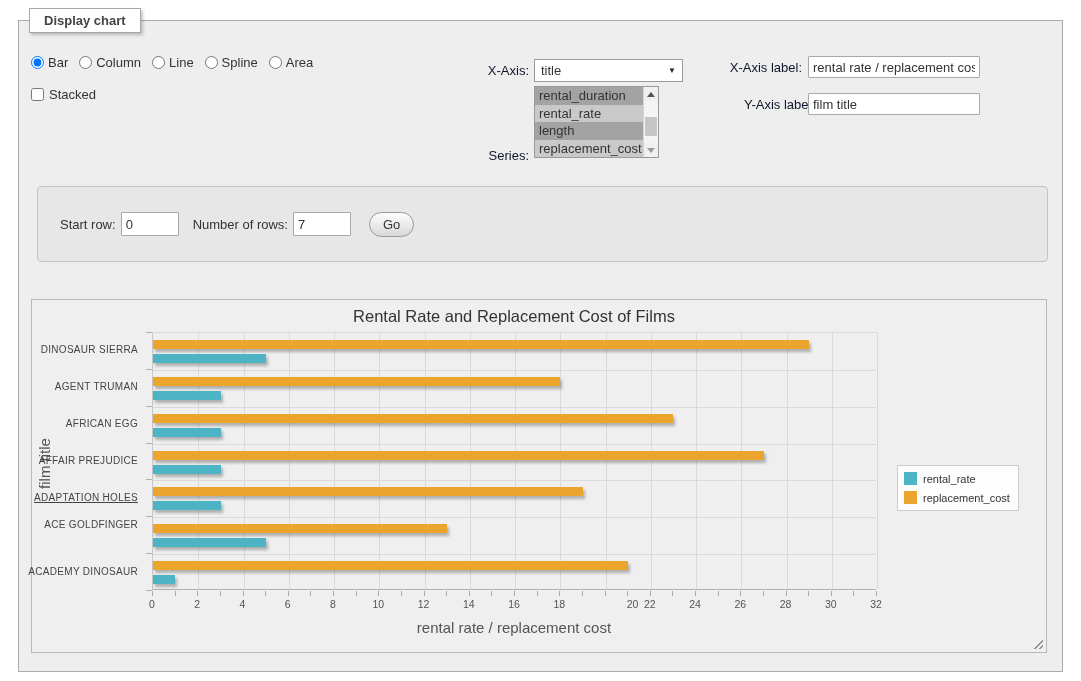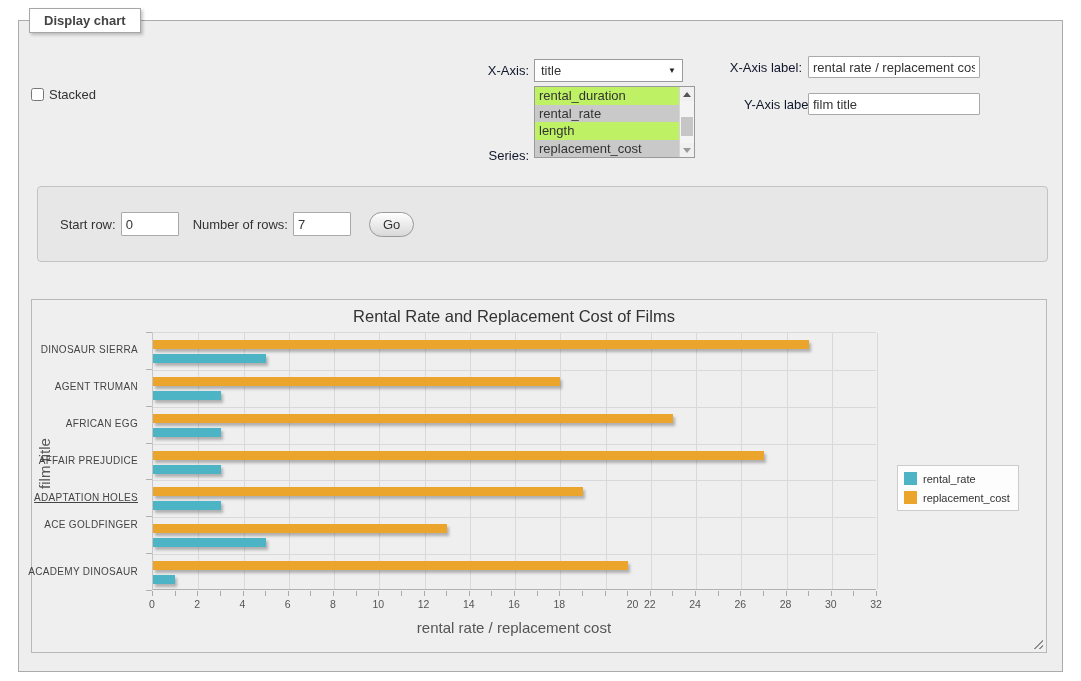--- a/index.html
+++ b/index.html
@@ -26,21 +26,21 @@
   .lbl-xaxis   { left:420px; top:42px; width:90px; }
   .lbl-series  { left:420px; top:127px; width:90px; }
   .lbl-xlabel  { left:653px; top:39px; width:130px; }
   .lbl-ylabel  { left:666px; top:76px; width:130px; }
 
   .select { position:absolute; left:515px; top:38px; width:149px; height:23px; background:#fff;
             border:1px solid #9A9A9A; font-size:13px; display:flex; align-items:center;
             padding:0 6px; justify-content:space-between; }
   .select-arrow { font-size:8px; color:#222; }
 
-  .listbox { position:absolute; left:515px; top:65px; width:161px; height:72px; background:#bef264;
+  .listbox { position:absolute; left:515px; top:65px; width:125px; height:72px; background:#a3a3a3;
              border:1px solid #9A9A9A; display:flex; }
   .lb-options { flex:1; overflow:hidden; }
   .lb-option { height:17.5px; line-height:17.5px; font-size:13px; padding:0 4px; white-space:nowrap; }
   .lb-option.selected { background:#C9C9C9; }
   .lb-scrollbar { width:15px; background:#F4F4F4; border-left:1px solid #D5D5D5;
                   display:flex; flex-direction:column; }
   .sb-btn { height:14px; display:flex; align-items:center; justify-content:center; background:#F0F0F0; }
   .sb-arrow-up   { width:0; height:0; border-left:4px solid transparent; border-right:4px solid transparent; border-bottom:5px solid #555; }
   .sb-arrow-down { width:0; height:0; border-left:4px solid transparent; border-right:4px solid transparent; border-top:5px solid #9A9A9A; }
   .sb-track { flex:1; position:relative; }
@@ -88,20 +88,42 @@
   .resize-handle { position:absolute; right:3px; bottom:3px; width:12px; height:12px;
                    background:repeating-linear-gradient(135deg,#8C8C8C 0 1px,transparent 1px 3.5px);
                    clip-path:polygon(100% 0, 100% 100%, 0 100%); cursor:se-resize; }
 </style>
 </head>
 <body>
 
 <div class="panel">
   <div class="legend-box">Display chart</div>
 
+  <div class="radio-row" id="chartTypes">
+      <label class="radio-item">
+        <input type="radio" name="ctype" checked="" style="">
+        <span>Bar</span>
+      </label>
+      <label class="radio-item">
+        <input type="radio" name="ctype" style="">
+        <span>Column</span>
+      </label>
+      <label class="radio-item">
+        <input type="radio" name="ctype" style="">
+        <span>Line</span>
+      </label>
+      <label class="radio-item">
+        <input type="radio" name="ctype" style="">
+        <span>Spline</span>
+      </label>
+      <label class="radio-item">
+        <input type="radio" name="ctype" style="">
+        <span>Area</span>
+      </label>
+    </div>
 
   <label class="stacked-row">
     <input type="checkbox" id="stackedCb" style="">
     <span>Stacked</span>
   </label>
 
 
   <span class="inline-label lbl-xaxis">X-Axis:</span>
   <div class="select">
     <span>title</span>

